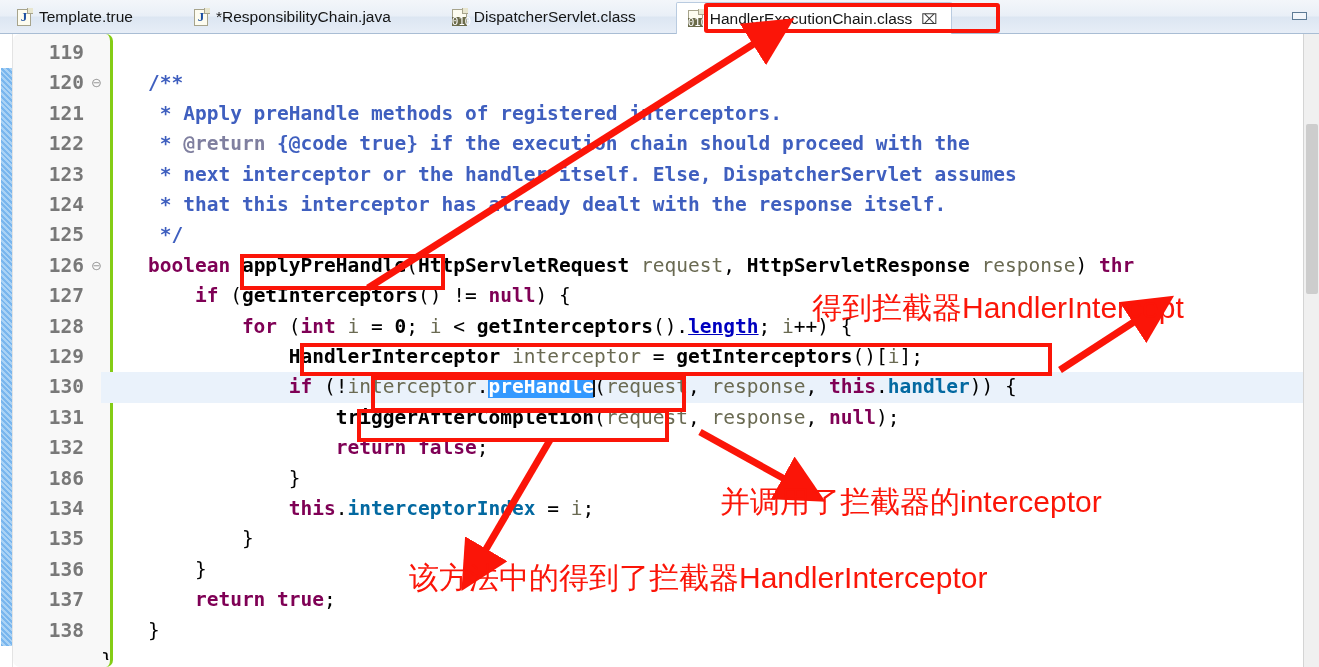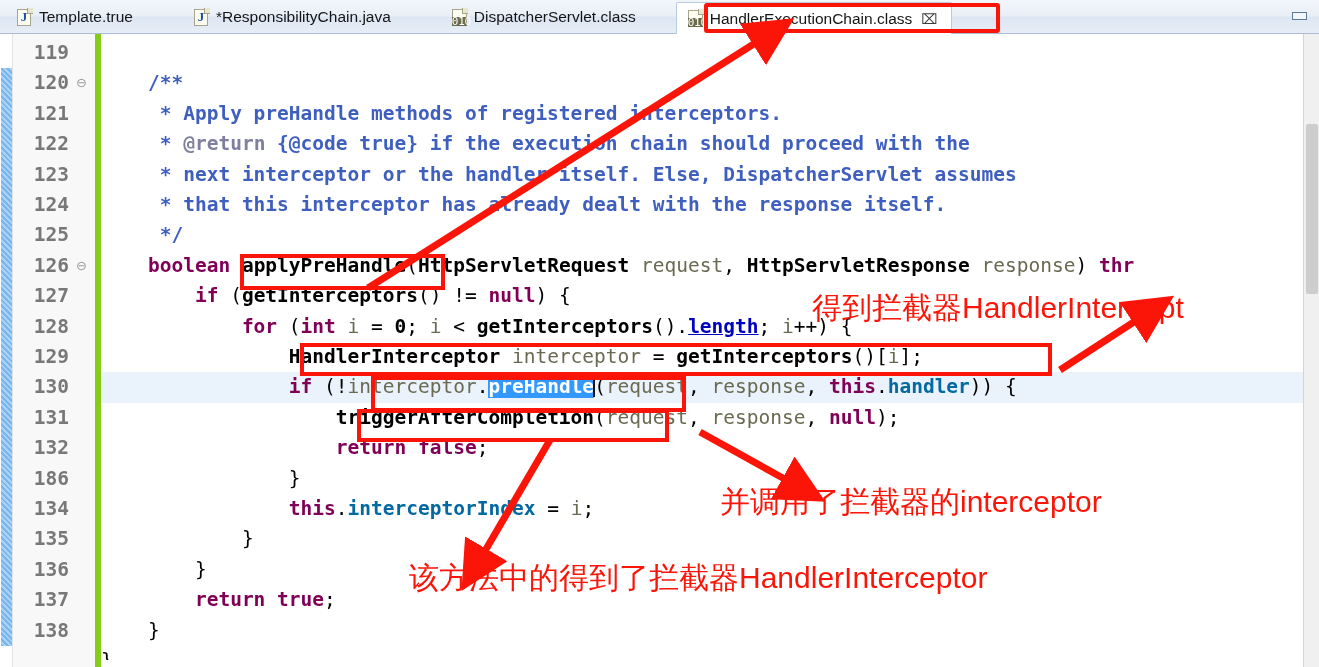--- a/index.html
+++ b/index.html
@@ -79,22 +79,22 @@
   }
   .annot-ruler{
     position:absolute;left:0;top:0;width:13px;height:633px;background:#ffffff;
     border-right:1px solid #e3e3e3;box-sizing:border-box;
   }
   .annot-mark{
     position:absolute;left:1px;width:11px;
     background:repeating-linear-gradient(45deg,#79b6ee 0 2px,#a9d2f5 2px 4px);
   }
   .gutter{
-    position:absolute;left:13px;top:0;width:88px;height:633px;
-    background:#f8f8f8;border-right:6px solid #84cc16;box-sizing:border-box;
+    position:absolute;left:13px;top:0;width:100px;height:633px;
+    background:#f8f8f8;border-right:3px solid #84cc16;box-sizing:border-box;border-radius:7px;
   }
   .code-area{
     position:absolute;left:101px;top:0;right:16px;height:633px;overflow:hidden;
   }
   .vscroll{
     position:absolute;right:0;top:0;width:16px;height:633px;
     background:#f0f0f0;border-left:1px solid #d4d4d4;box-sizing:border-box;
   }
   .vthumb{
     position:absolute;left:2px;top:90px;width:12px;height:170px;background:#cdcdcd;border-radius:2px;

